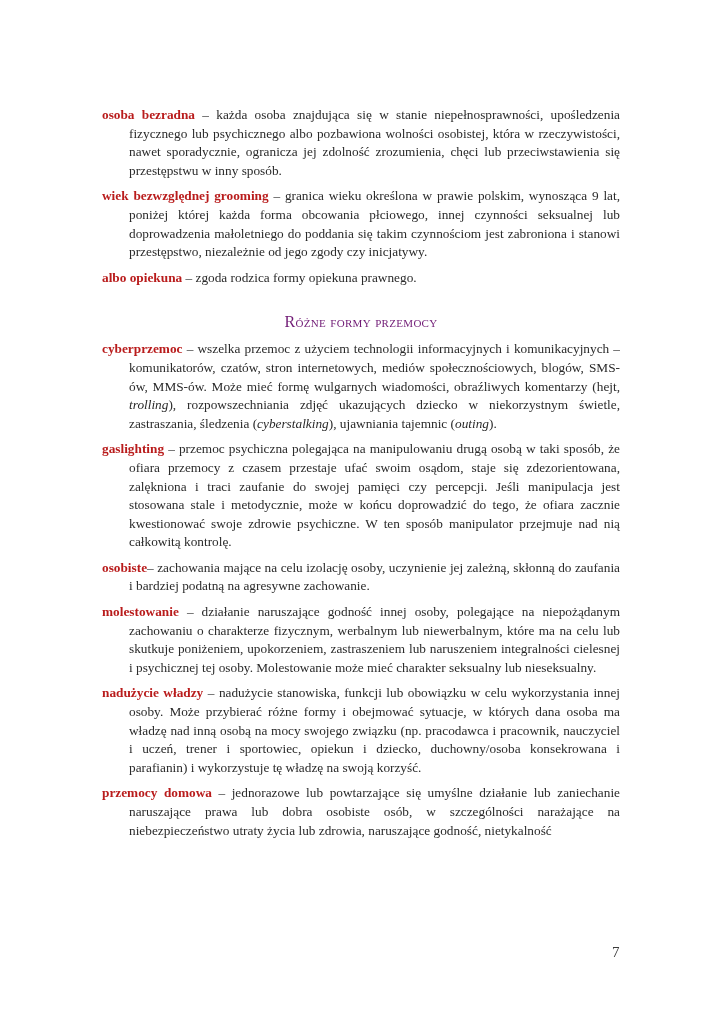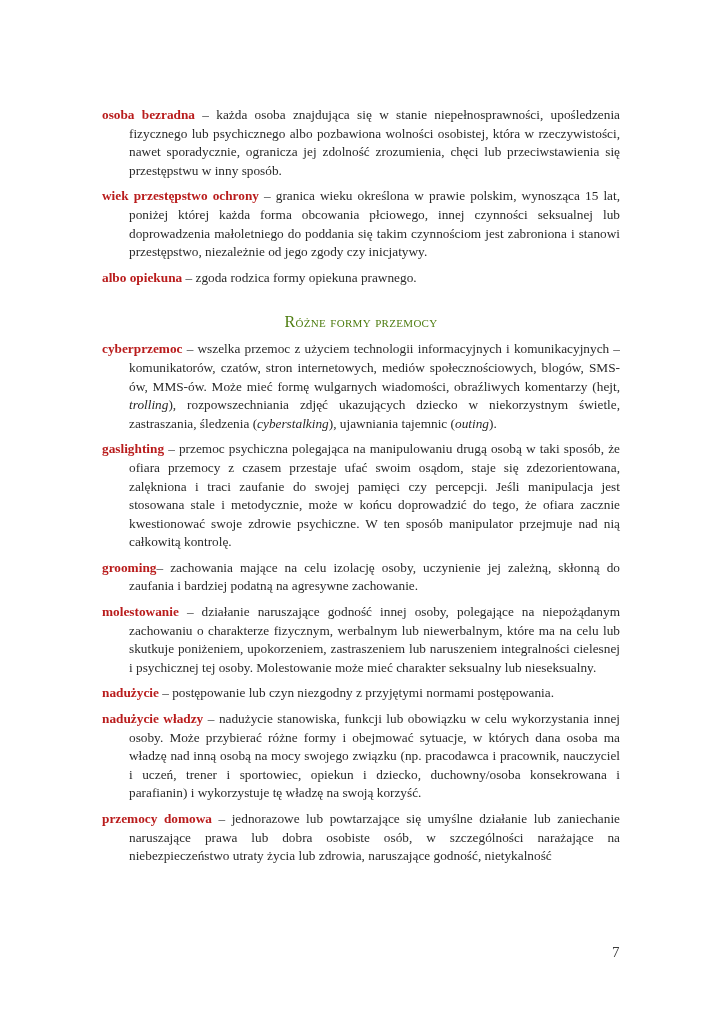--- a/index.html
+++ b/index.html
@@ -13,42 +13,41 @@
     .entry {
       font-size: 13.3px; line-height: 18.6px;
       text-align: justify;
       padding-left: 27px; text-indent: -27px;
       margin: 0 0 7px 0;
     }
     .term { font-weight: bold; color: #b91c1c; }
     .def i { font-style: italic; }
     .section-title {
       text-align: center; font-size: 16px; letter-spacing: 0.3px;
-      margin: 26px 0 9px 0; color: #4d7c0f;
+      margin: 26px 0 9px 0; color: #701a75;
       font-variant: small-caps;
     }
     .page-number {
       position: absolute; left: 612px; top: 944px;
       font-size: 15px; color: #3a3a3a;
     }
   </style>
 </head>
 <body>
 
 <div class="page">
   <div id="top-entries">
       <p class="entry"><span class="term">osoba bezradna</span><span> – </span><span class="def">każda osoba znajdująca się w stanie niepełnosprawności, upośledzenia fizycznego lub psychicznego albo pozbawiona wolności osobistej, która w rzeczywistości, nawet sporadycznie, ogranicza jej zdolność zrozumienia, chęci lub przeciwstawienia się przestępstwu w inny sposób.</span></p>
-      <p class="entry"><span class="term">wiek przestępstwo ochrony</span><span> – </span><span class="def">granica wieku określona w prawie polskim, wynosząca 15 lat, poniżej której każda forma obcowania płciowego, innej czynności seksualnej lub doprowadzenia małoletniego do poddania się takim czynnościom jest zabroniona i stanowi przestępstwo, niezależnie od jego zgody czy inicjatywy.</span></p>
+      <p class="entry"><span class="term">wiek bezwzględnej grooming</span><span> – </span><span class="def">granica wieku określona w prawie polskim, wynosząca 9 lat, poniżej której każda forma obcowania płciowego, innej czynności seksualnej lub doprowadzenia małoletniego do poddania się takim czynnościom jest zabroniona i stanowi przestępstwo, niezależnie od jego zgody czy inicjatywy.</span></p>
       <p class="entry"><span class="term">albo opiekuna</span><span> – </span><span class="def">zgoda rodzica formy opiekuna prawnego.</span></p>
     </div>
   <div class="section-title">Różne formy przemocy</div>
   <div id="section-entries">
       <p class="entry"><span class="term">cyberprzemoc</span><span> – </span><span class="def"><span>wszelka przemoc z użyciem technologii informacyjnych i komunikacyjnych – komunikatorów, czatów, stron internetowych, mediów społecznościowych, blogów, SMS-ów, MMS-ów. Może mieć formę wulgarnych wiadomości, obraźliwych komentarzy (hejt, </span><i>trolling</i><span>), rozpowszechniania zdjęć ukazujących dziecko w niekorzystnym świetle, zastraszania, śledzenia (</span><i>cyberstalking</i><span>), ujawniania tajemnic (</span><i>outing</i><span>).</span></span></p>
       <p class="entry"><span class="term">gaslighting</span><span> – </span><span class="def">przemoc psychiczna polegająca na manipulowaniu drugą osobą w taki sposób, że ofiara przemocy z czasem przestaje ufać swoim osądom, staje się zdezorientowana, zalękniona i traci zaufanie do swojej pamięci czy percepcji. Jeśli manipulacja jest stosowana stale i metodycznie, może w końcu doprowadzić do tego, że ofiara zacznie kwestionować swoje zdrowie psychiczne. W ten sposób manipulator przejmuje nad nią całkowitą kontrolę.</span></p>
-      <p class="entry"><span class="term">grooming</span><span>– </span><span class="def">zachowania mające na celu izolację osoby, uczynienie jej zależną, skłonną do zaufania i bardziej podatną na agresywne zachowanie.</span></p>
+      <p class="entry"><span class="term">osobiste</span><span>– </span><span class="def">zachowania mające na celu izolację osoby, uczynienie jej zależną, skłonną do zaufania i bardziej podatną na agresywne zachowanie.</span></p>
       <p class="entry"><span class="term">molestowanie</span><span> – </span><span class="def">działanie naruszające godność innej osoby, polegające na niepożądanym zachowaniu o charakterze fizycznym, werbalnym lub niewerbalnym, które ma na celu lub skutkuje poniżeniem, upokorzeniem, zastraszeniem lub naruszeniem integralności cielesnej i psychicznej tej osoby. Molestowanie może mieć charakter seksualny lub nieseksualny.</span></p>
-      <p class="entry"><span class="term">nadużycie</span><span> – </span><span class="def">postępowanie lub czyn niezgodny z przyjętymi normami postępowania.</span></p>
       <p class="entry"><span class="term">nadużycie władzy</span><span> – </span><span class="def">nadużycie stanowiska, funkcji lub obowiązku w celu wykorzystania innej osoby. Może przybierać różne formy i obejmować sytuacje, w których dana osoba ma władzę nad inną osobą na mocy swojego związku (np. pracodawca i pracownik, nauczyciel i uczeń, trener i sportowiec, opiekun i dziecko, duchowny/osoba konsekrowana i parafianin) i wykorzystuje tę władzę na swoją korzyść.</span></p>
       <p class="entry"><span class="term">przemocy domowa</span><span> – </span><span class="def">jednorazowe lub powtarzające się umyślne działanie lub zaniechanie naruszające prawa lub dobra osobiste osób, w szczególności narażające na niebezpieczeństwo utraty życia lub zdrowia, naruszające godność, nietykalność</span></p>
     </div>
 </div>
 
 <div class="page-number">7</div>
 
 </body></html>

